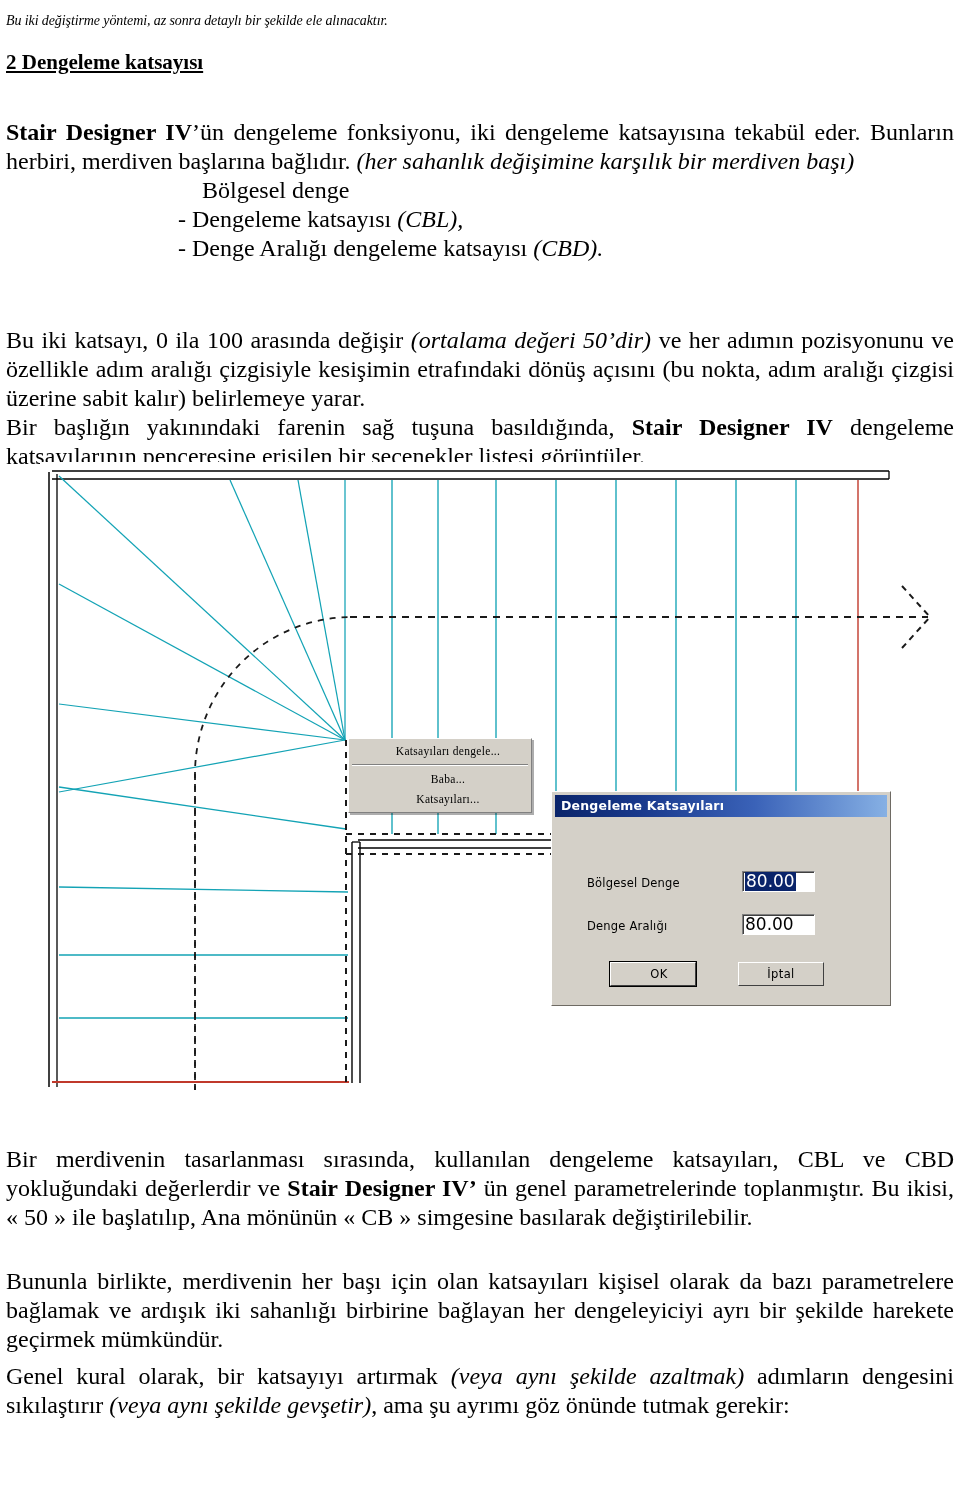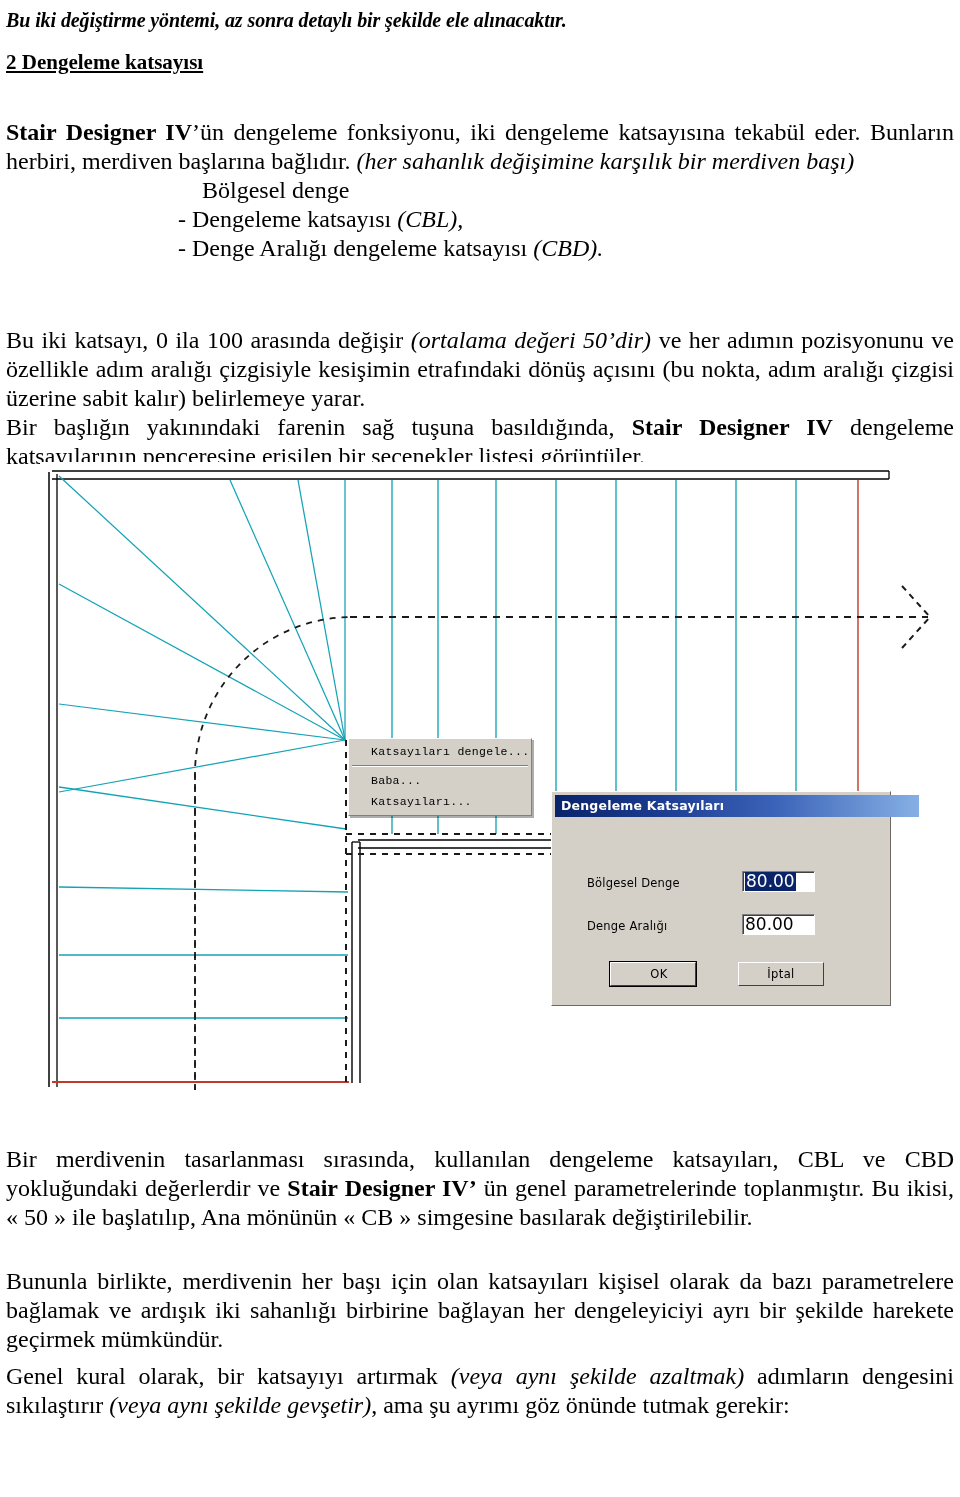--- a/index.html
+++ b/index.html
@@ -29,23 +29,23 @@
     font-family: "Liberation Serif", serif;
     font-size: 24px;
     line-height: 29px;
     color: #000;
   }
 
   .head-italic {
     left: 6px;
     top: 6px;
     width: 930px;
-    font-weight: bold;
+    font-weight: normal;
     font-style: italic;
-    font-size: 20px;
+    font-size: 14px;
     letter-spacing: -0.1px;
   }
 
   .section-title {
     left: 6px;
     top: 48px;
     font-weight: bold;
     font-size: 21px;
     text-decoration: underline;
   }
@@ -91,23 +91,24 @@
     position: absolute;
     left: 348px;
     top: 738px;
     width: 182px;
     background: #d4d0c8;
     border: 1px solid #ffffff;
     border-right-color: #808080;
     border-bottom-color: #808080;
     box-shadow: 2px 2px 0 rgba(0,0,0,0.32);
     padding: 2px 0 3px 0;
-    font-family: Liberation Mono, monospace;
+    font-family: Liberation Serif, serif;
     font-size: 11.5px;
     color: #000;
+    text-align: center;
   }
   .ctxmenu .mi {
     padding: 4px 6px 4px 22px;
     white-space: nowrap;
     letter-spacing: 0.3px;
   }
   .ctxmenu .sep {
     height: 0;
     border-top: 1px solid #808080;
     border-bottom: 1px solid #ffffff;
@@ -124,21 +125,21 @@
     background: #d4d0c8;
     border: 1px solid #ffffff;
     border-right-color: #6e6a63;
     border-bottom-color: #6e6a63;
     box-sizing: border-box;
     font-family: "DejaVu Sans", sans-serif;
   }
   .titlebar {
     position: absolute;
     left: 3px; top: 3px;
-    width: 364px;
+    width: 332px;
     height: 22px;
     background: linear-gradient(to right, #0a246a 0%, #19398c 26%, #3a62b8 60%, #86b0e4 100%);
     color: #ffffff;
     font-size: 12.5px;
     font-weight: bold;
     line-height: 22px;
     padding-left: 6px;
     box-sizing: border-box;
     letter-spacing: 0.2px;
   }

